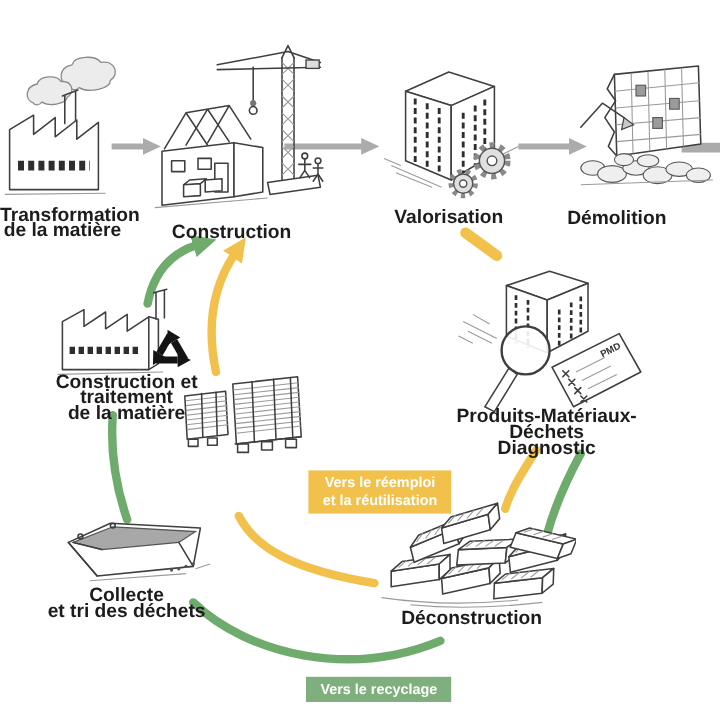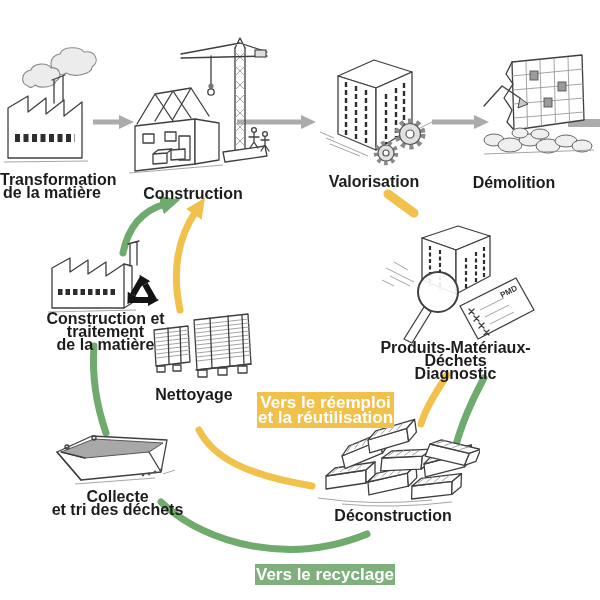--- a/index.html
+++ b/index.html
@@ -1,21 +1,21 @@
 <!DOCTYPE html>
 <html style="--yellow: #F1C14B; --green: #6FAB6D; --green_badge: #7FAF7C; --gray: #ABABAB;"><head>
 <meta charset="utf-8">
 <style>
   *{margin:0;padding:0;box-sizing:border-box}
   html,body{width:600px;height:600px}
   body{background:#fff;font-family:"Liberation Sans",sans-serif;position:relative;overflow:hidden}
   .flows{position:absolute;left:0;top:0;z-index:1}
   .sketch{position:absolute;z-index:2}
   .lbl{position:absolute;z-index:3;text-align:center;font-weight:bold;font-size:16px;line-height:13px;color:#1c1c1c}
-  .badge{position:absolute;z-index:4;color:#fff;font-weight:bold;font-size:17px;line-height:15px;padding:3px 1px;text-align:center}
+  .badge{position:absolute;z-index:4;color:#fff;font-weight:bold;font-size:12px;line-height:15px;padding:3px 12px;text-align:center}
   .badge.yellow{background:var(--yellow,#F1C14B)}
   .badge.green{background:var(--green_badge,#7FAF7C)}
   svg .ink{stroke:#3f3f3f;fill:none;stroke-width:1.3;stroke-linecap:round;stroke-linejoin:round}
   svg .inkf{stroke:#3f3f3f;fill:#fff;stroke-width:1.3;stroke-linejoin:round}
   svg .thin{stroke:#9a9a9a;stroke-width:.9;fill:none}
   svg .smoke{stroke:#8a8a8a;stroke-width:1.1;fill:#ececec}
   svg .band{stroke:#2e2e2e;fill:none}
   svg .dark{fill:#9b9b9b;stroke:#555;stroke-width:.9}
   svg .rub{fill:#efefef;stroke:#555;stroke-width:.9}
   .flow-gray{stroke:var(--gray,#ABABAB);stroke-width:5;fill:none}
@@ -228,23 +228,22 @@
 </div>
 <div class="lbl" style="left:368px;top:341px;width:175px">
   <div>Produits-Matériaux-Déchets</div>
   <div>Diagnostic</div>
 </div>
 <div class="lbl" style="left:28px;top:312px;width:155px">
   <div>Construction et traitement</div>
   <div>de la matière</div>
 </div>
 <div class="lbl" style="left:118px;top:388px;width:152px">
-  <div>Nettoyage</div>
-</div>
-<div class="lbl" style="left:44px;top:490px;width:147px">
+</div>
+<div class="lbl" style="left:32px;top:490px;width:147px">
   <div>Collecte</div>
   <div>et tri des déchets</div>
 </div>
 <div class="lbl" style="left:331px;top:509px;width:124px">
   <div>Déconstruction</div>
 </div>
 
 <div class="badge yellow" style="left:257px;top:392px">
   <div>Vers le réemploi</div>
   <div>et la réutilisation</div>

